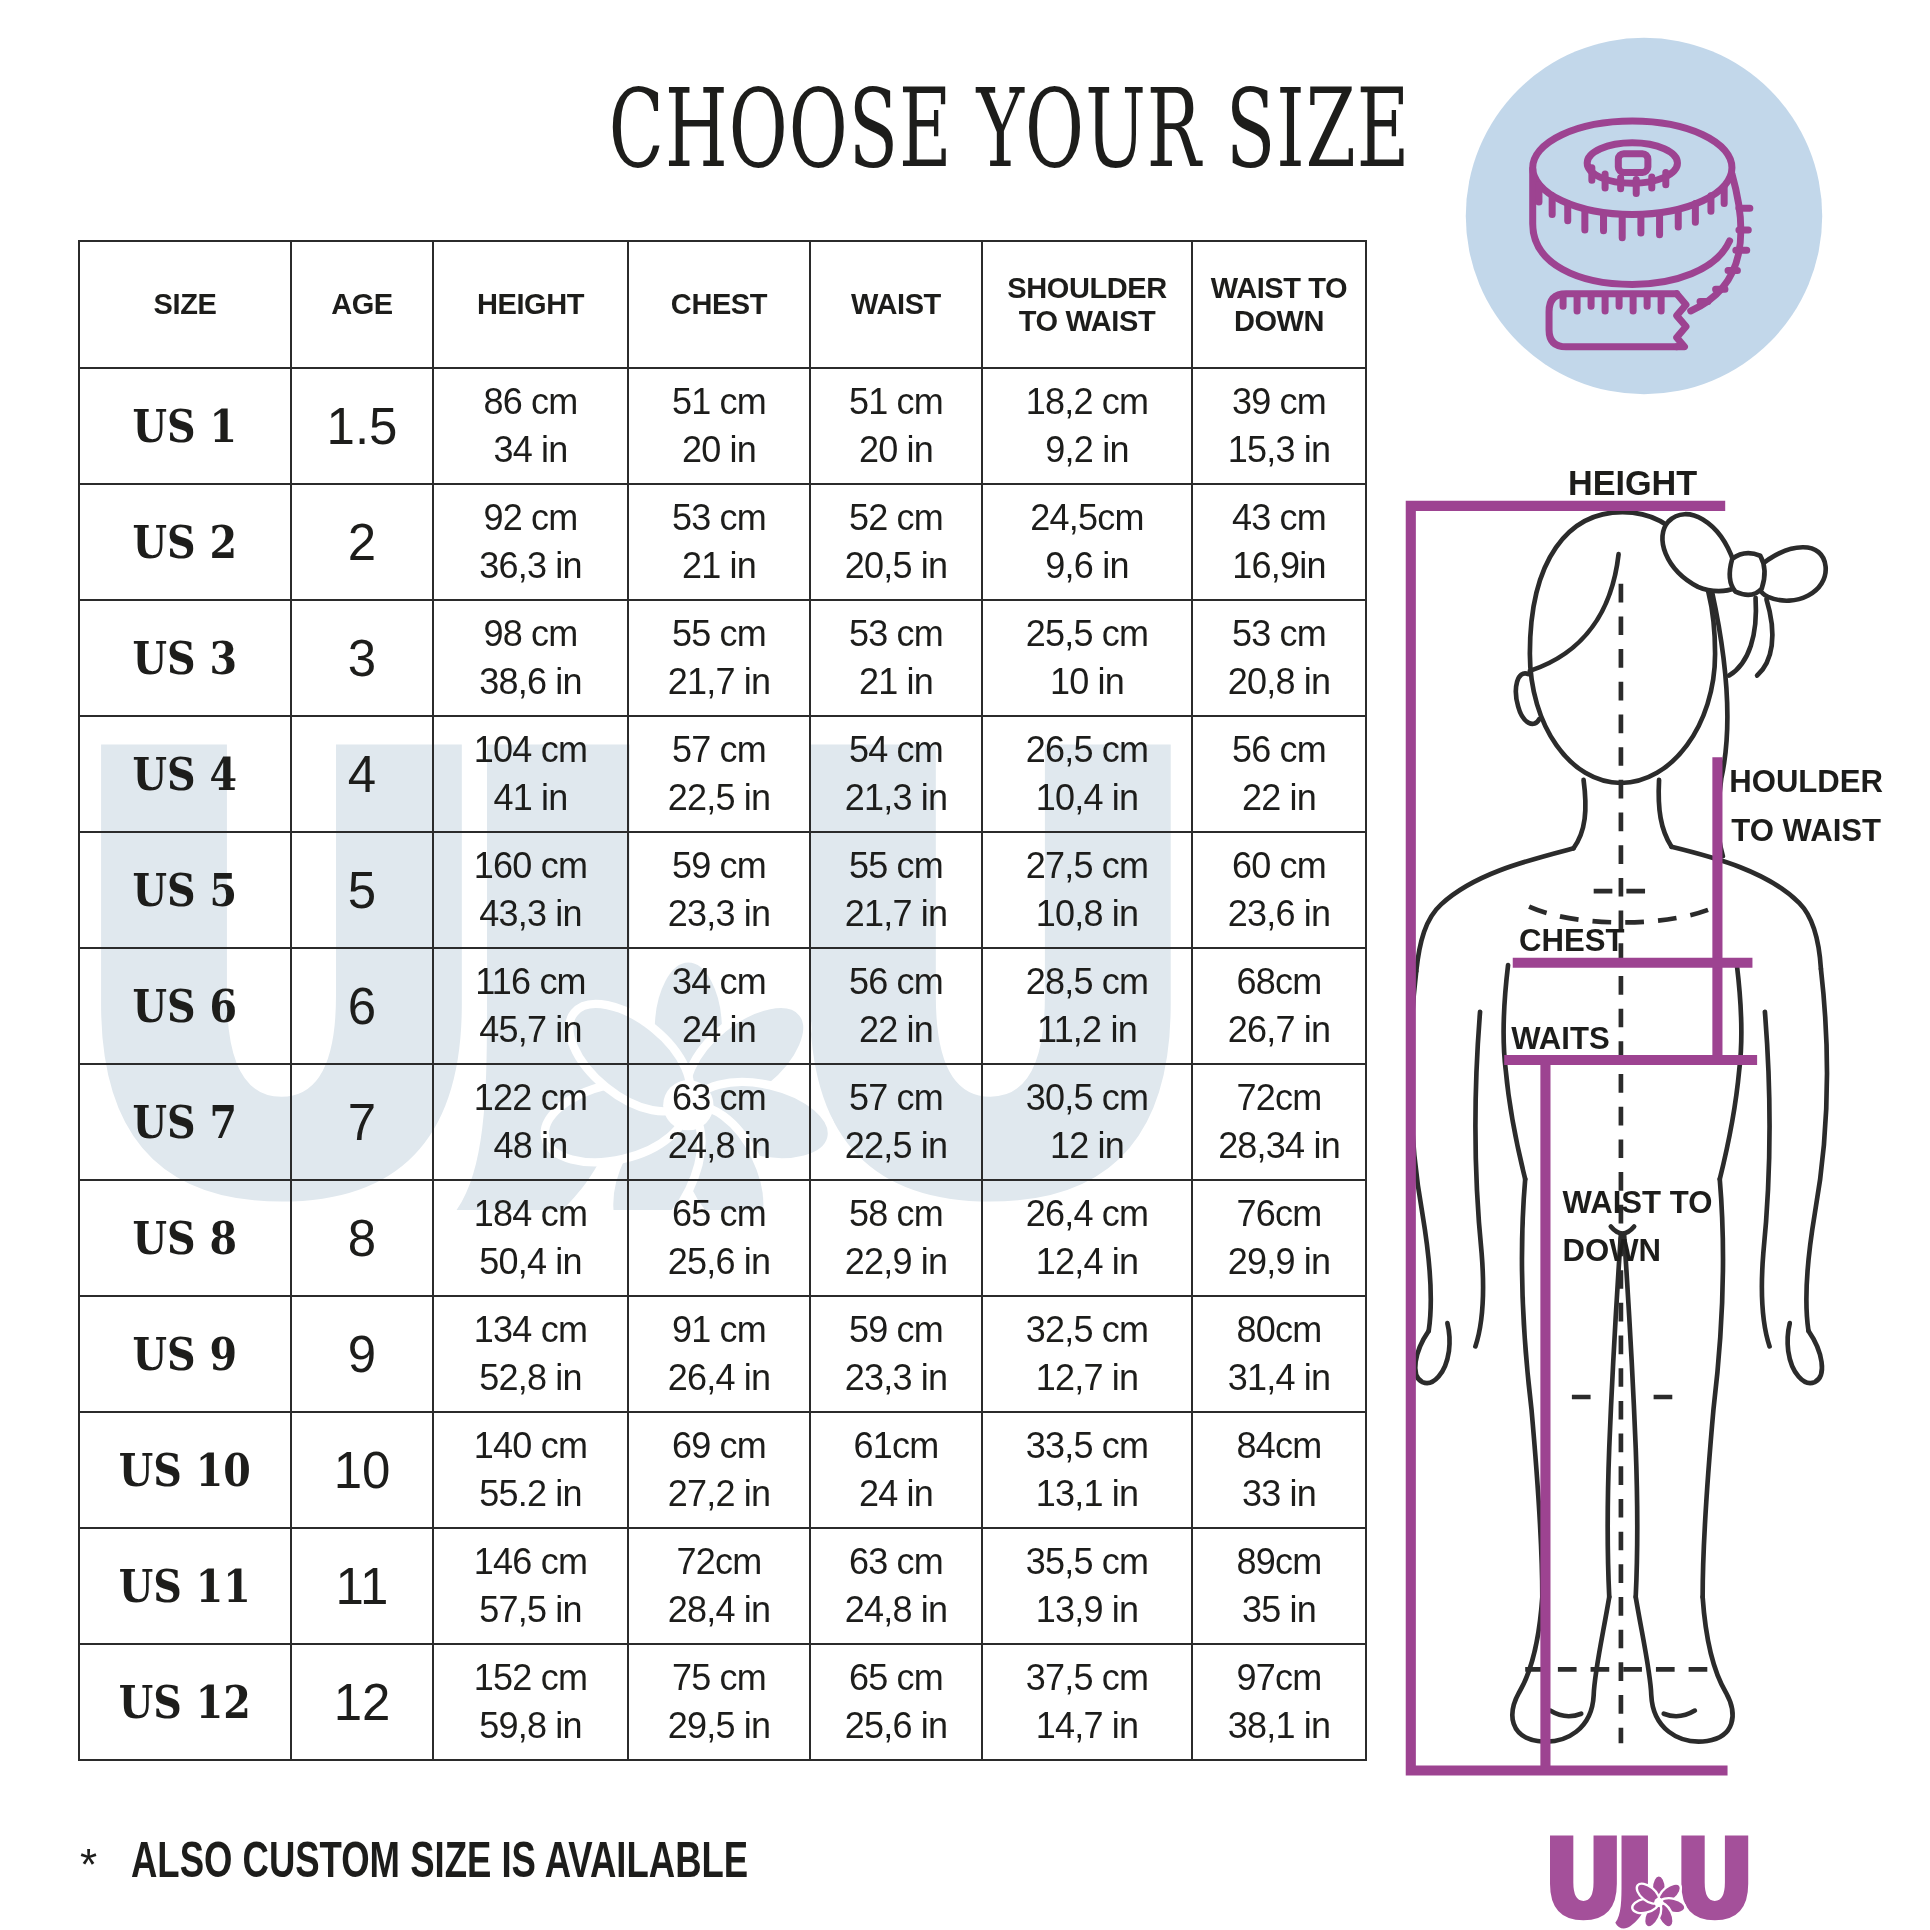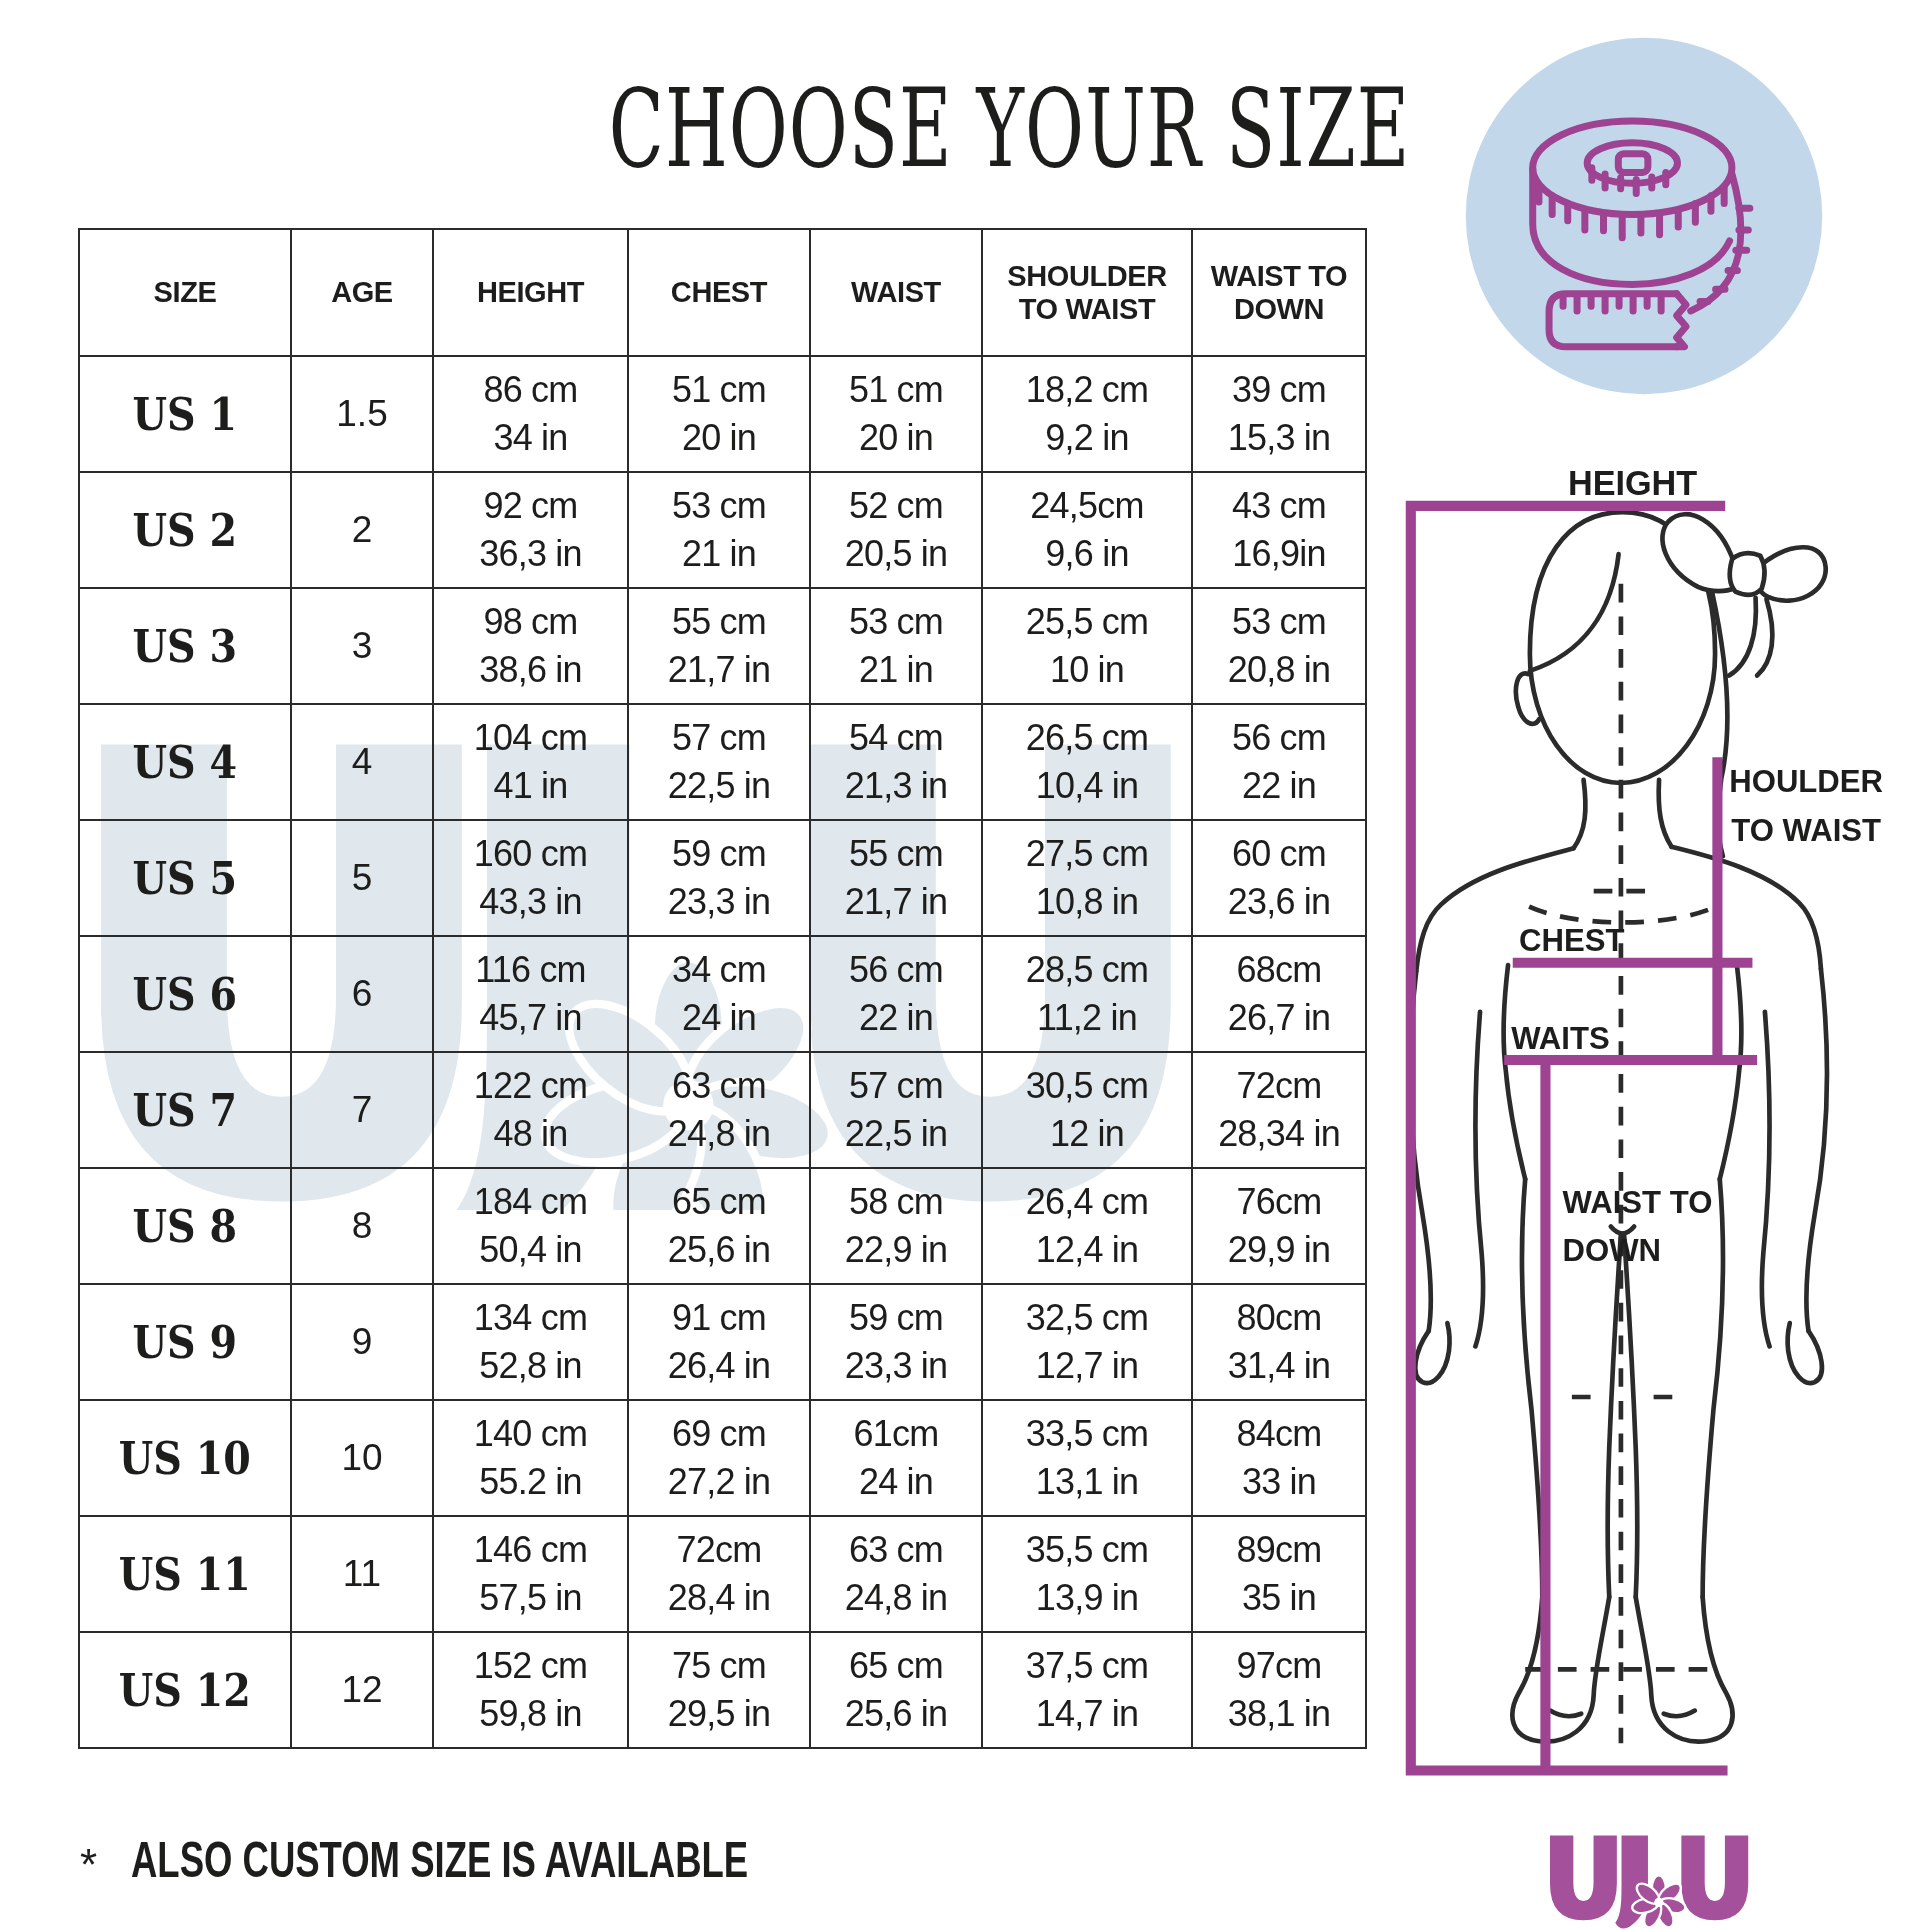--- a/index.html
+++ b/index.html
@@ -9,36 +9,36 @@
     font-family:"Liberation Sans",sans-serif;
   }
   .title{
     position:absolute;left:450px;top:65px;width:934px;text-align:center;
     font-family:"DejaVu Serif",serif;font-size:109px;font-weight:400;
     letter-spacing:1.6px;white-space:nowrap;
     transform:scaleX(0.66);transform-origin:center;
   }
   .watermark{position:absolute;left:101px;top:736px;z-index:1;}
   .size-table{
-    position:absolute;left:78px;top:228px;z-index:2;
+    position:absolute;left:78px;top:240px;z-index:2;
     border-collapse:collapse;table-layout:fixed;background:transparent;
   }
   .size-table th,.size-table td{
     border:2.3px solid #2b2b2b;text-align:center;vertical-align:middle;padding:0 6.2px;
   }
   .size-table thead th{
     height:125px;font-size:29px;font-weight:bold;line-height:1.12;letter-spacing:-0.4px;
   }
   .size-table tbody td{height:114px;}
   .cell-line{font-size:36px;line-height:1.32;letter-spacing:-0.8px;}
   .size-cell{
     font-family:"DejaVu Serif",serif;font-size:45px;font-weight:bold;
     transform:scaleX(0.88);transform-origin:center;white-space:nowrap;
   }
-  .age-cell{font-size:37px;}
+  .age-cell{font-size:51px;}
   .tape-wrap{position:absolute;left:1465px;top:37px;z-index:2;}
   .figure-wrap{position:absolute;left:1385px;top:467px;z-index:2;}
   .figure-label{font-family:"Liberation Sans",sans-serif;font-weight:bold;fill:#1d1d1b;}
   .footnote{position:absolute;left:80px;top:1831px;z-index:2;display:flex;align-items:center;}
   .footnote .star{font-size:44px;line-height:1;margin-right:34px;transform:translateY(4.7px);}
   .footnote .note-text{
     font-size:50px;font-weight:bold;white-space:nowrap;letter-spacing:0;
     transform:scaleX(0.73);transform-origin:left center;
   }
   .brand-logo{position:absolute;left:1550px;top:1834px;z-index:2;}

